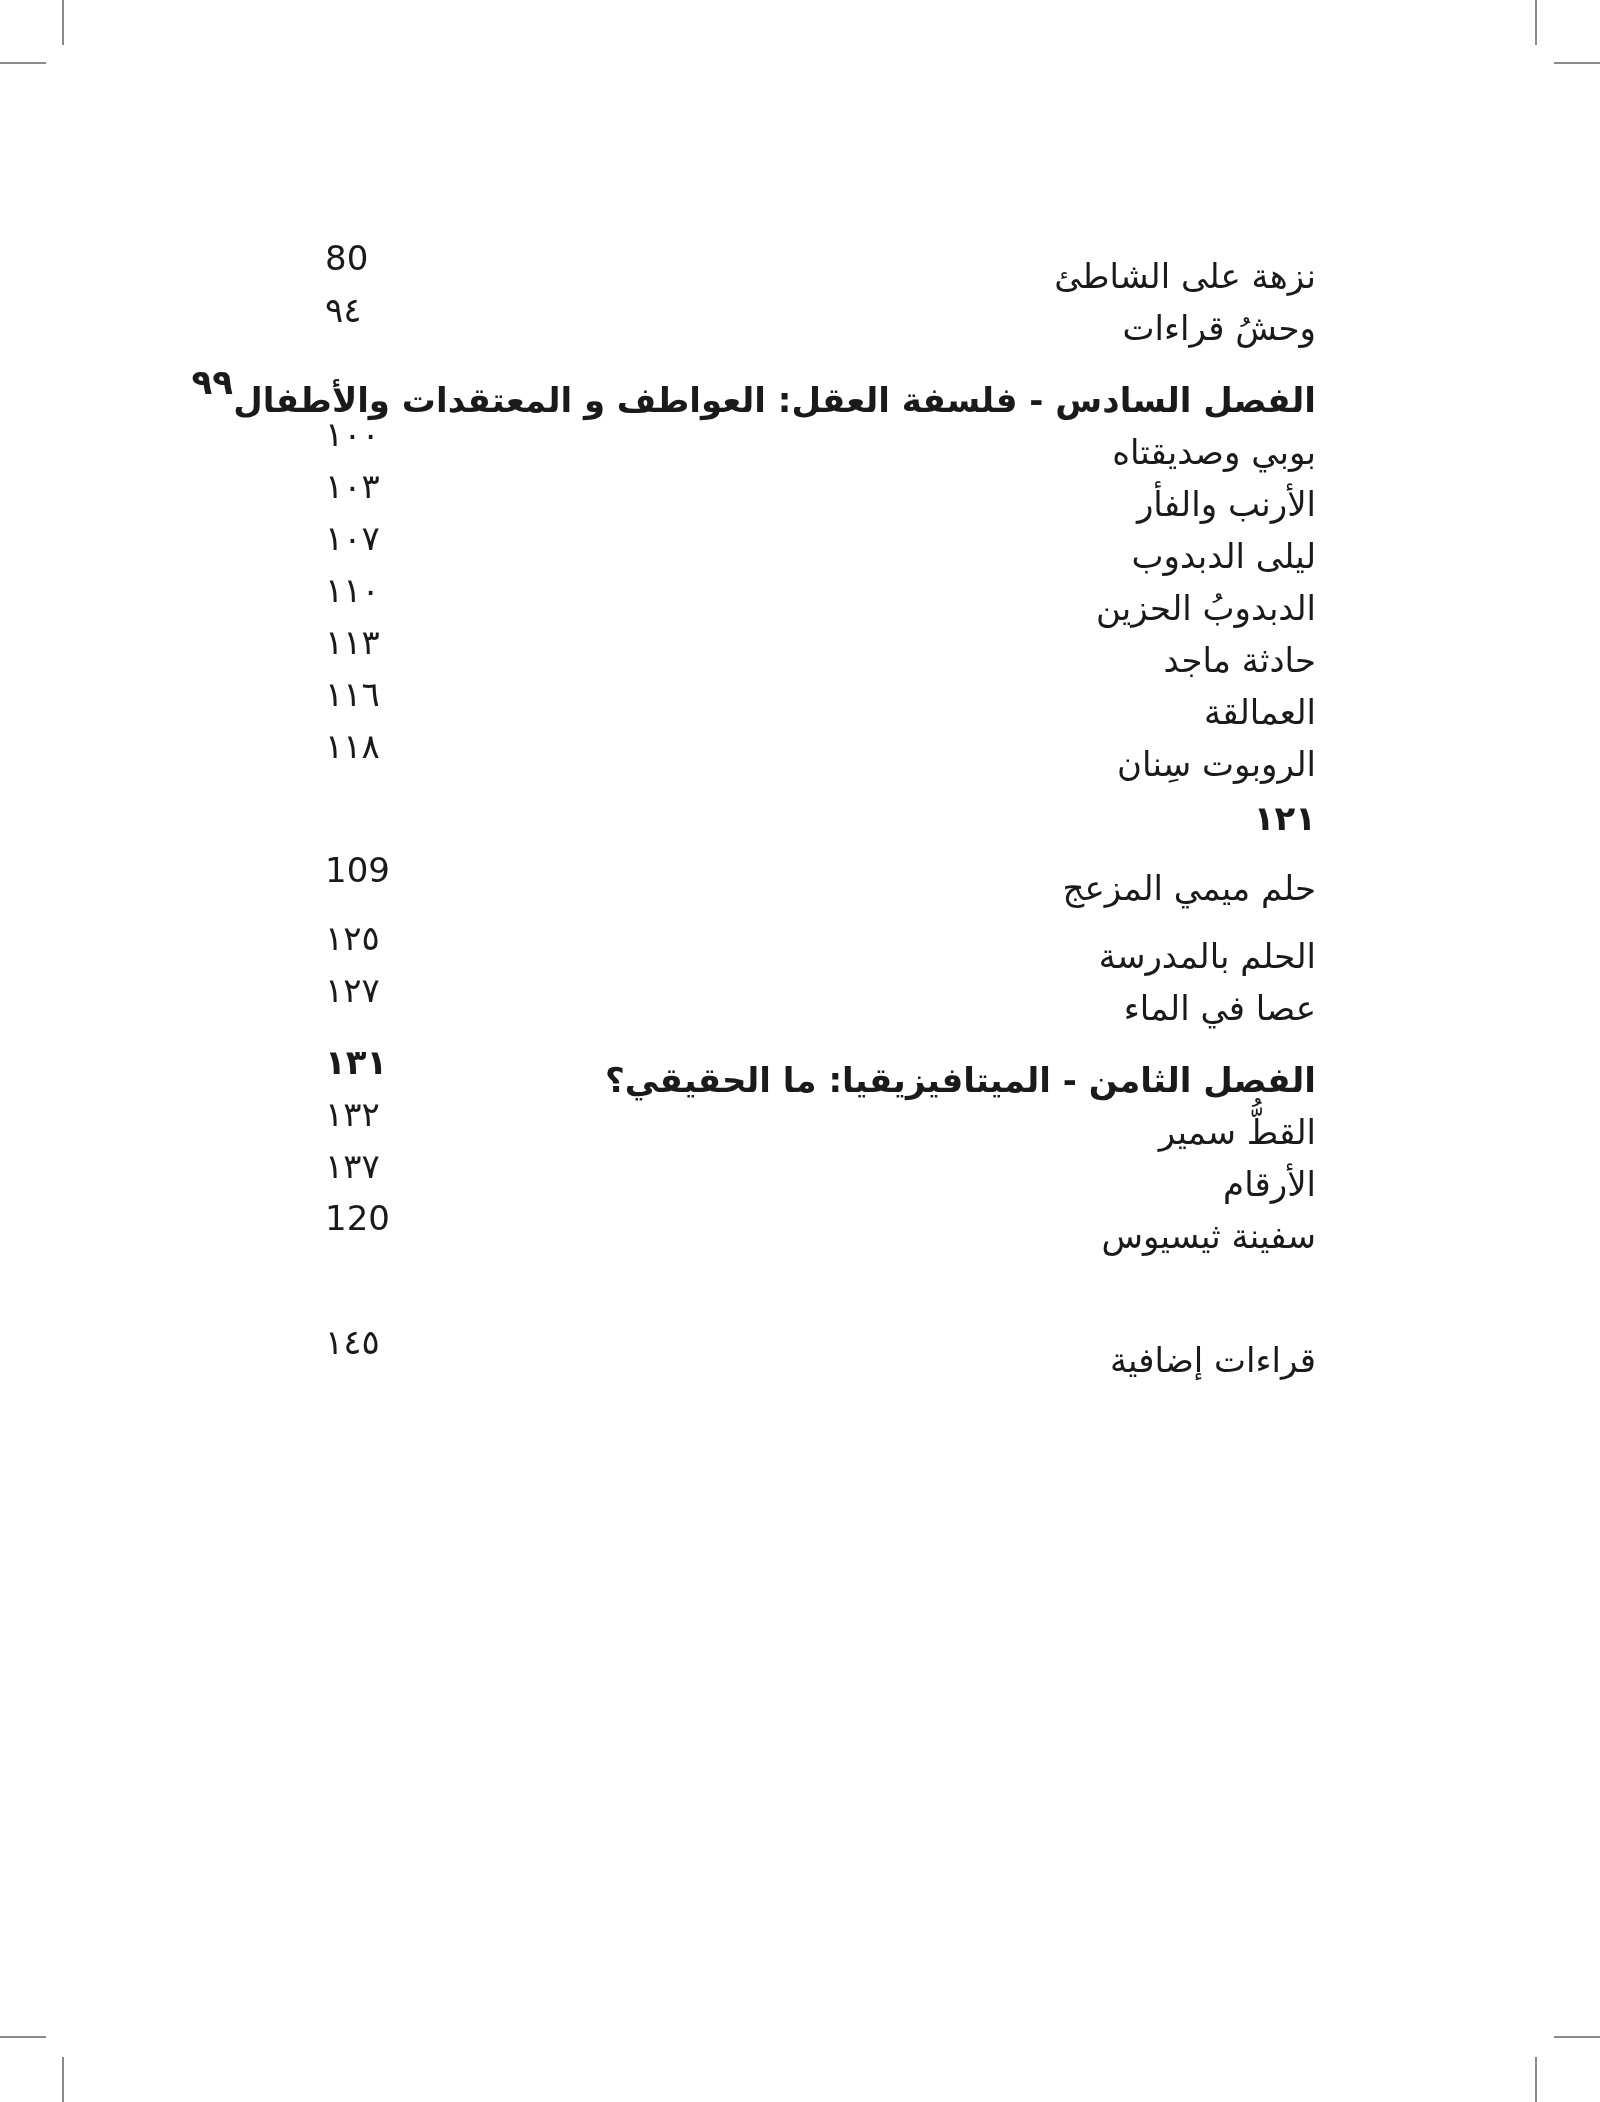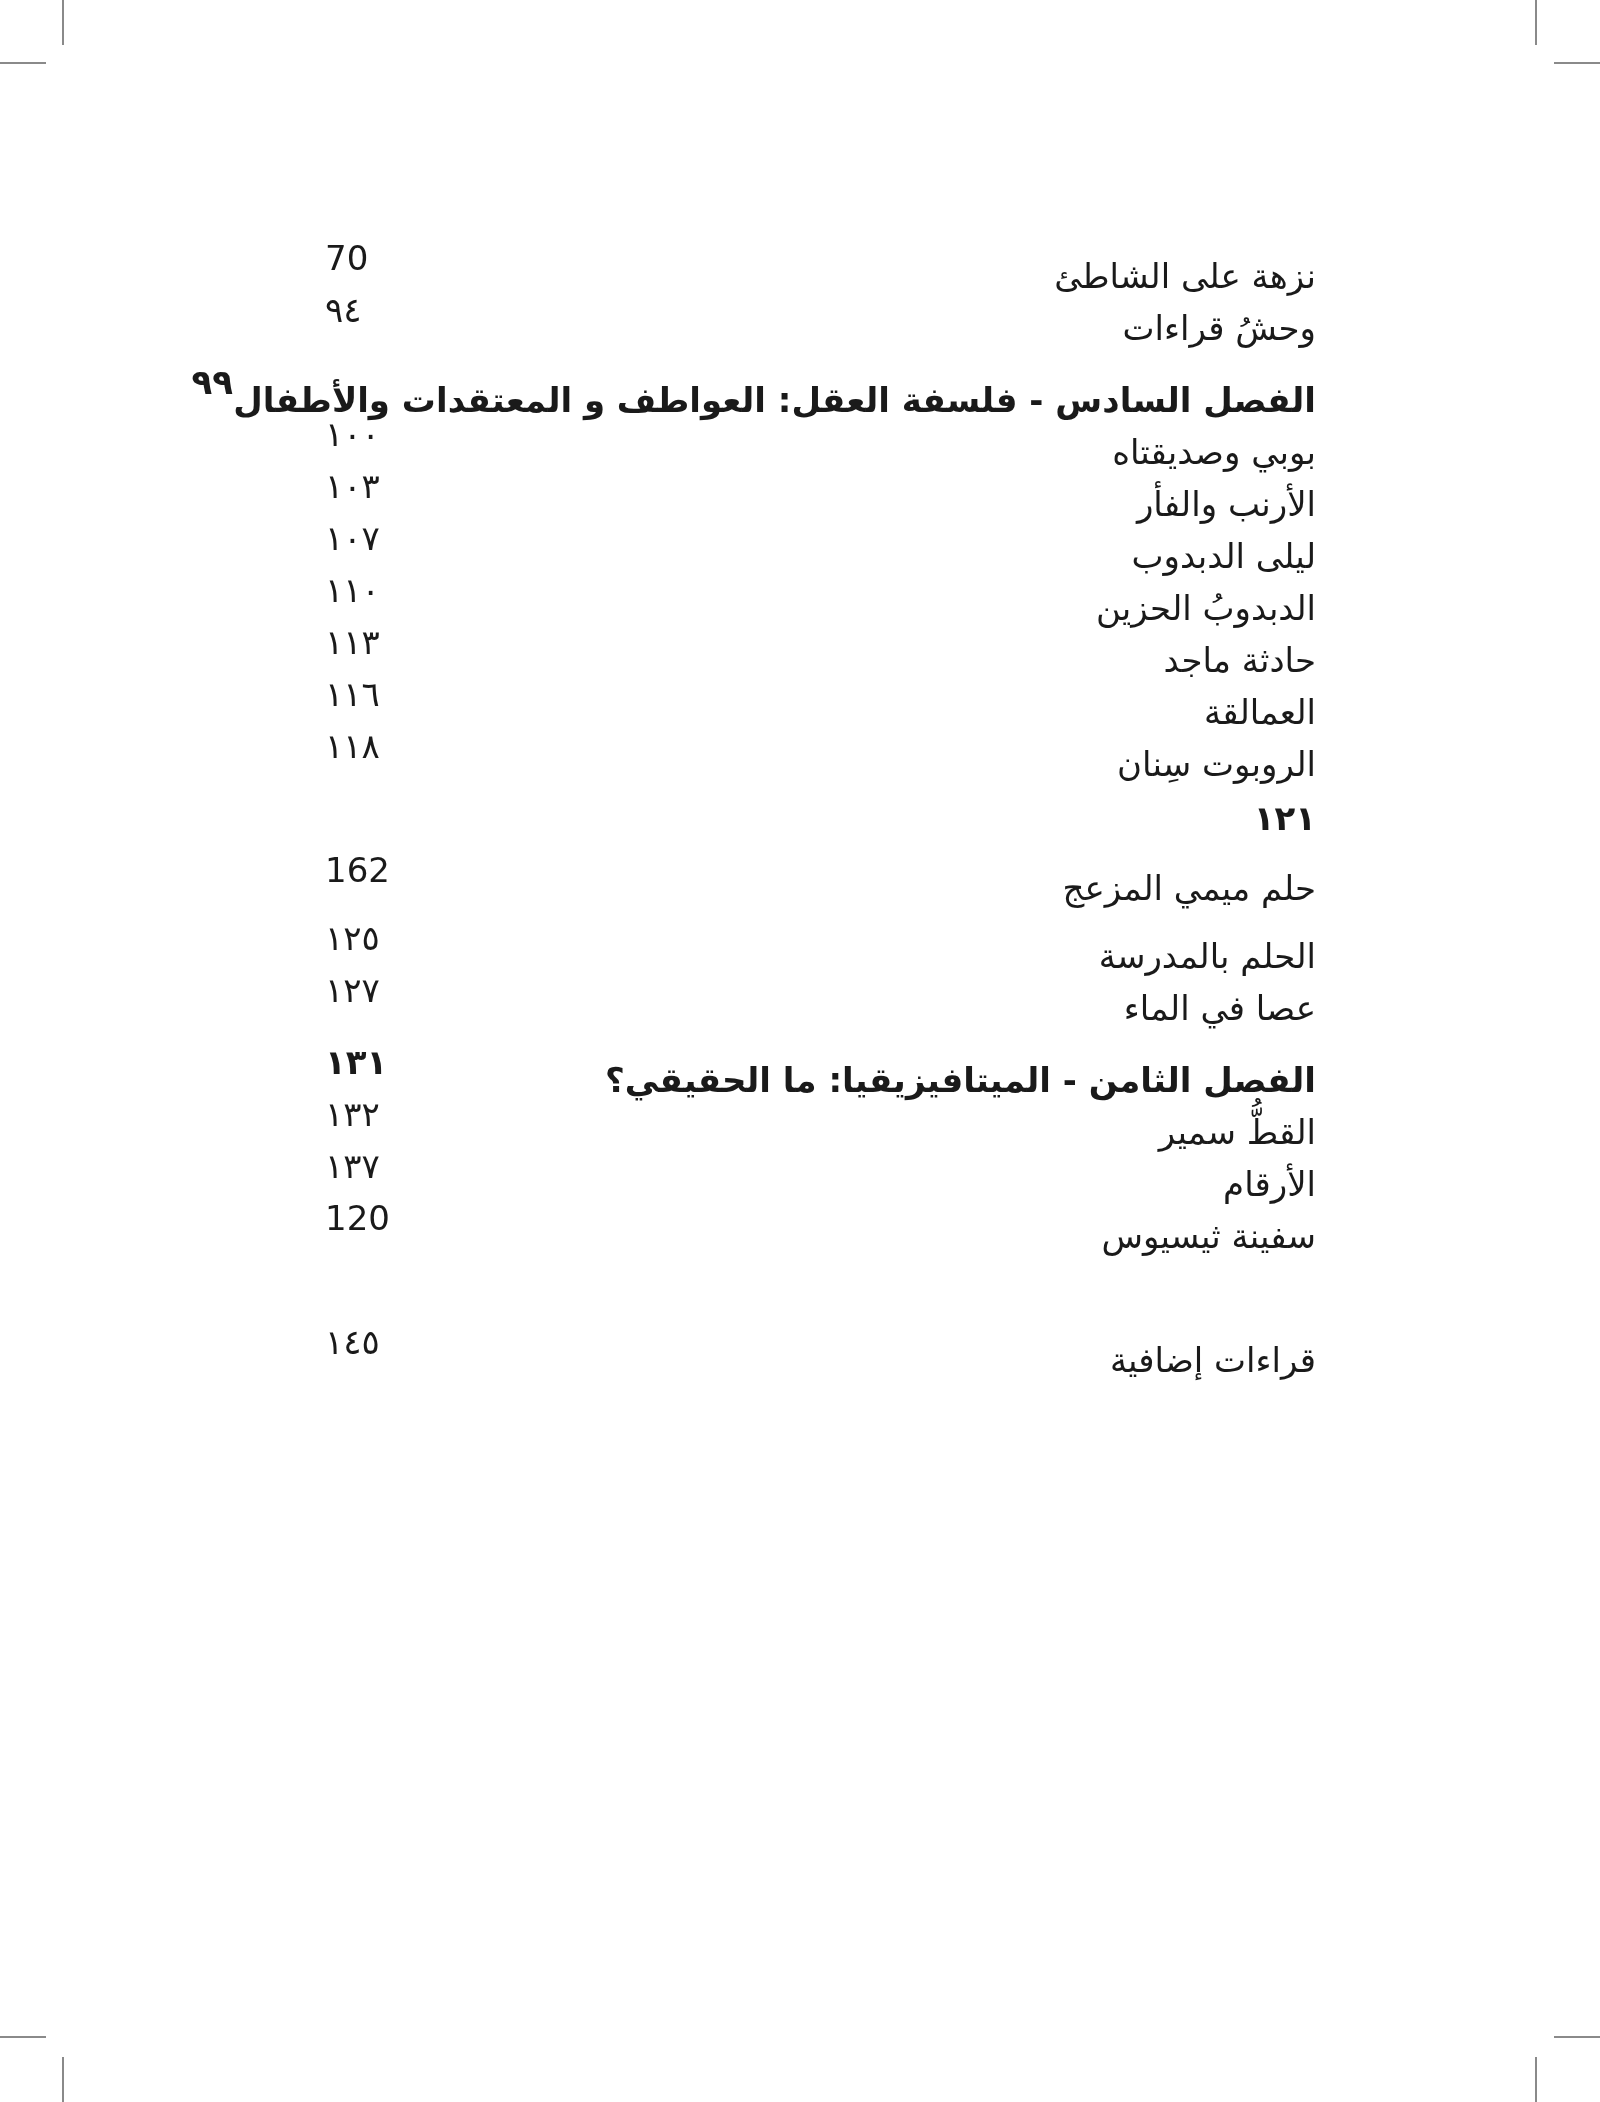--- a/index.html
+++ b/index.html
@@ -72,21 +72,21 @@
   <div class="cm h tr"></div>
   <div class="cm v bl"></div>
   <div class="cm h bl"></div>
   <div class="cm v br"></div>
   <div class="cm h br"></div>
 
   <div class="toc" dir="rtl">
 
     <div class="row item">
       <span class="title">نزهة على الشاطئ</span>
-      <span class="pagenum">70</span>
+      <span class="pagenum">80</span>
     </div>
 
     <div class="row item">
       <span class="title">وحشُ قراءات</span>
       <span class="pagenum">٩٤</span>
     </div>
 
     <div class="row chapter">
       <span class="title">الفصل السادس - فلسفة العقل: العواطف و المعتقدات والأطفال</span>
       <span class="pagenum">٩٩</span>
@@ -126,21 +126,21 @@
       <span class="title">الروبوت سِنان</span>
       <span class="pagenum">١١٨</span>
     </div>
 
     <div class="row chapter">
       <span class="pagenum">١٢١</span>
     </div>
 
     <div class="row item">
       <span class="title">حلم ميمي المزعج</span>
-      <span class="pagenum">162</span>
+      <span class="pagenum">109</span>
     </div>
 
     <div class="row item gap-sm">
       <span class="title">الحلم بالمدرسة</span>
       <span class="pagenum">١٢٥</span>
     </div>
 
     <div class="row item">
       <span class="title">عصا في الماء</span>
       <span class="pagenum">١٢٧</span>

